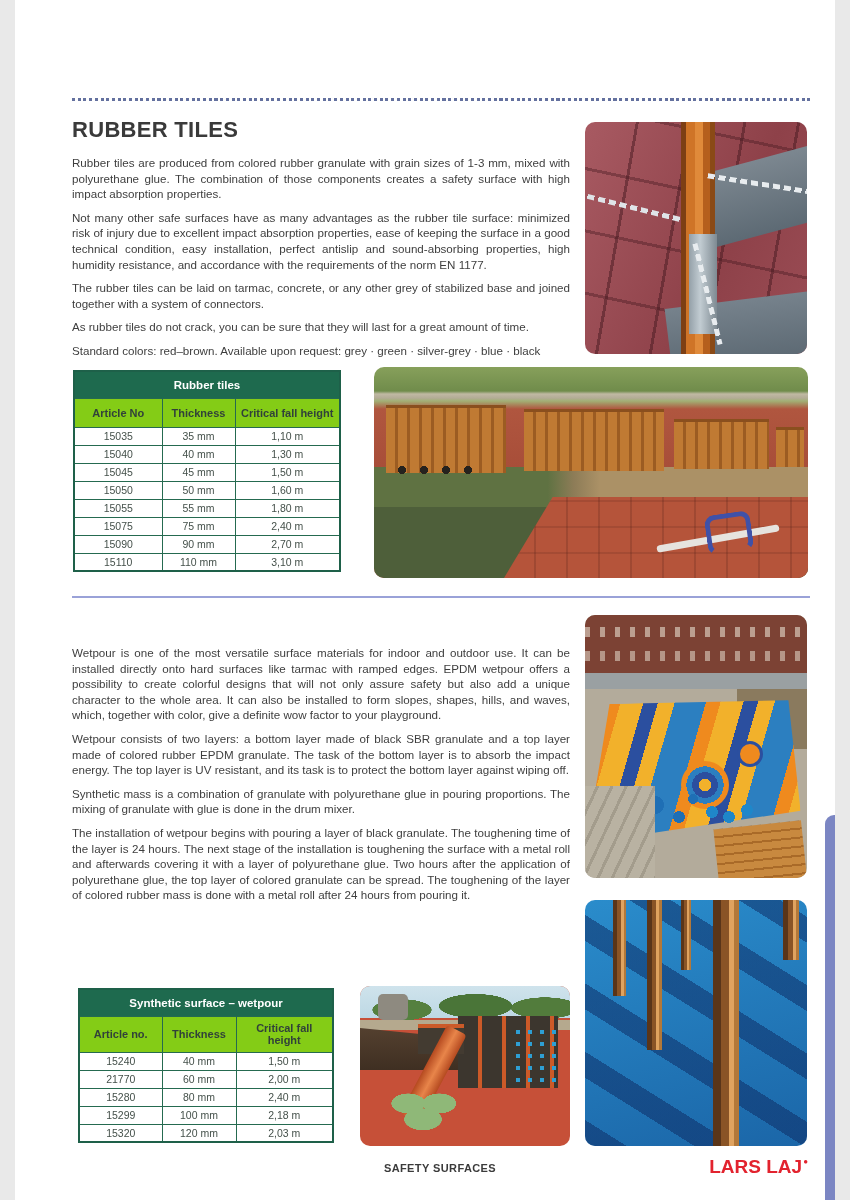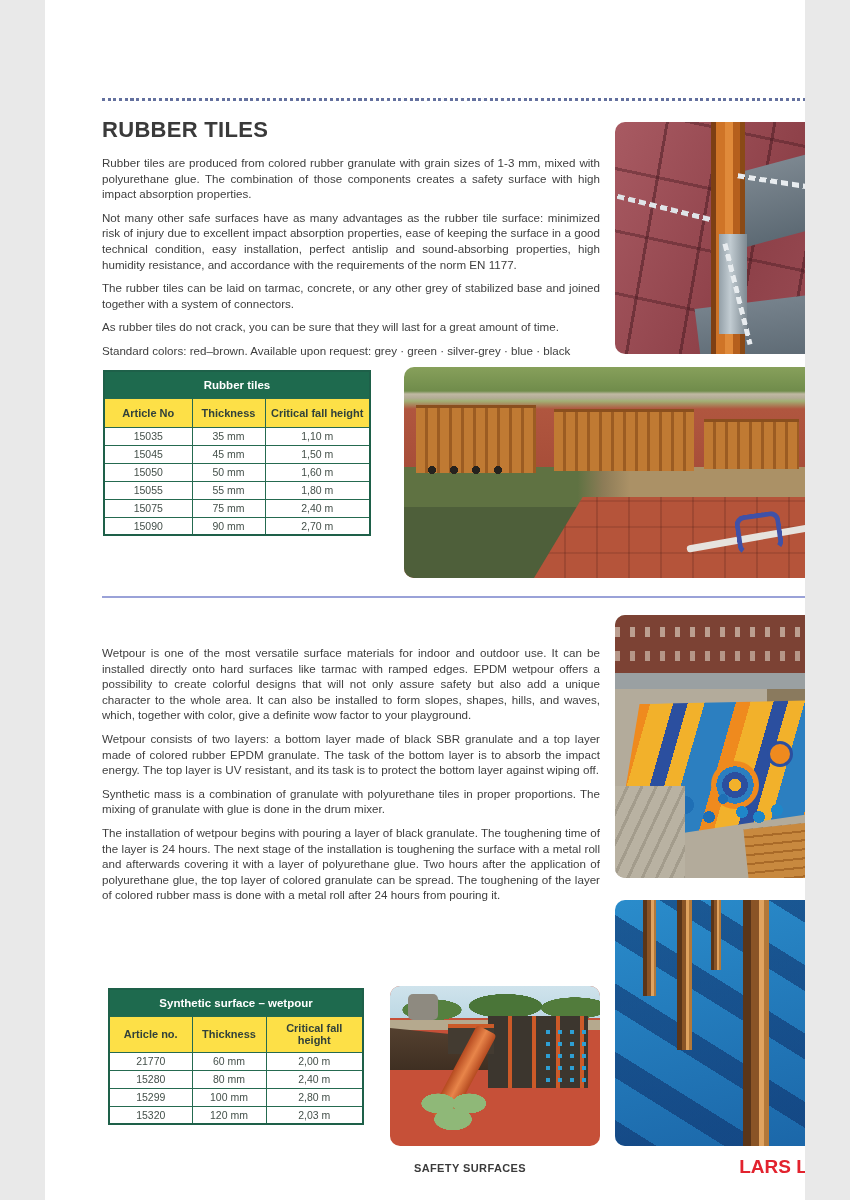--- a/index.html
+++ b/index.html
@@ -1,18 +1,18 @@
 <!DOCTYPE html>
 <html><head>
 <meta charset="utf-8">
 <style>
   * { box-sizing: border-box; }
   html,body { margin:0; padding:0; background:#e9e9e9; }
   .page {
-    position:relative; width:760px; height:1200px; margin:0 auto;
+    position:relative; width:820px; height:1200px; margin:0 auto;
     background:#ffffff; overflow:hidden;
     font-family:"Liberation Sans", sans-serif; color:#3f3f3f;
   }
 
   
   .dotted-rule {
     position:absolute; left:57px; top:98px; width:738px; height:3px;
     background:repeating-linear-gradient(90deg,#64719f 0 3px, rgba(0,0,0,0) 3px 5.7px);
   }
   .section-divider {
@@ -38,21 +38,21 @@
   
   .gtable {
     position:absolute; border-collapse:collapse; table-layout:fixed;
     font-size:10.5px; color:#44504a; border:2px solid #1e6049;
   }
   .gtable th, .gtable td { border:1px solid #256a50; text-align:center; padding:0 2px; }
   .gtable .title-row th {
     background:#1e6a4e; color:#ffffff; font-weight:700; height:27px; font-size:11.5px;
   }
   .gtable .col-row th {
-    background:#fde047; color:#31413a; font-weight:700; font-size:11px; line-height:12px;
+    background:#84cc16; color:#31413a; font-weight:700; font-size:11px; line-height:12px;
   }
   .gtable tbody td { height:18px; background:#ffffff; }
   .t1 { left:58px;  top:370px; width:266px; }
   .t2 { left:63px;  top:988px; width:254px; }
   .t1 .col-row th { height:29px; }
   .t2 .col-row th { height:36px; }
   .t1 .c1{width:88px} .t1 .c2{width:73px} .t1 .c3{width:105px}
   .t2 .c1{width:83px} .t2 .c2{width:74px} .t2 .c3{width:97px}
 
   
@@ -265,20 +265,25 @@
         <th>Critical fall height</th>
       </tr>
     </thead>
     <tbody>
         <tr>
           <td>15035</td>
           <td>35 mm</td>
           <td>1,10 m</td>
         </tr>
         <tr>
+          <td>15040</td>
+          <td>40 mm</td>
+          <td>1,30 m</td>
+        </tr>
+        <tr>
           <td>15045</td>
           <td>45 mm</td>
           <td>1,50 m</td>
         </tr>
         <tr>
           <td>15050</td>
           <td>50 mm</td>
           <td>1,60 m</td>
         </tr>
         <tr>
@@ -289,30 +294,35 @@
         <tr>
           <td>15075</td>
           <td>75 mm</td>
           <td>2,40 m</td>
         </tr>
         <tr>
           <td>15090</td>
           <td>90 mm</td>
           <td>2,70 m</td>
         </tr>
+        <tr>
+          <td>15110</td>
+          <td>110 mm</td>
+          <td>3,10 m</td>
+        </tr>
       </tbody>
   </table>
 
   <div class="section-divider"></div>
 
 
   <div class="textcol ep-text">
     <p>Wetpour is one of the most versatile surface materials for indoor and outdoor use. It can be installed directly onto hard surfaces like tarmac with ramped edges. EPDM wetpour offers a possibility to create colorful designs that will not only assure safety but also add a unique character to the whole area. It can also be installed to form slopes, shapes, hills, and waves, which, together with color, give a definite wow factor to your playground.</p>
     <p>Wetpour consists of two layers: a bottom layer made of black SBR granulate and a top layer made of colored rubber EPDM granulate. The task of the bottom layer is to absorb the impact energy. The top layer is UV resistant, and its task is to protect the bottom layer against wiping off.</p>
-    <p>Synthetic mass is a combination of granulate with polyurethane tiles in proper proportions. The mixing of granulate with glue is done in the drum mixer.</p>
+    <p>Synthetic mass is a combination of granulate with polyurethane glue in pouring proportions. The mixing of granulate with glue is done in the drum mixer.</p>
     <p>The installation of wetpour begins with pouring a layer of black granulate. The toughening time of the layer is 24 hours. The next stage of the installation is toughening the surface with a metal roll and afterwards covering it with a layer of polyurethane glue. Two hours after the application of polyurethane glue, the top layer of colored granulate can be spread. The toughening of the layer of colored rubber mass is done with a metal roll after 24 hours from pouring it.</p>
   </div>
 
   <div class="photo photo3">
     <div class="p3-buildings"></div>
     <div class="p3-road"></div>
     <div class="p3-dirt-right"></div>
     <div class="p3-field"></div>
     <div class="p3-circle-big"></div>
     <div class="p3-circle-orange"></div>
@@ -354,33 +364,38 @@
         <th colspan="3">Synthetic surface – wetpour</th>
       </tr>
       <tr class="col-row">
         <th>Article no.</th>
         <th>Thickness</th>
         <th>Critical fall height</th>
       </tr>
     </thead>
     <tbody>
         <tr>
+          <td>15240</td>
+          <td>40 mm</td>
+          <td>1,50 m</td>
+        </tr>
+        <tr>
           <td>21770</td>
           <td>60 mm</td>
           <td>2,00 m</td>
         </tr>
         <tr>
           <td>15280</td>
           <td>80 mm</td>
           <td>2,40 m</td>
         </tr>
         <tr>
           <td>15299</td>
           <td>100 mm</td>
-          <td>2,80 m</td>
+          <td>2,18 m</td>
         </tr>
         <tr>
           <td>15320</td>
           <td>120 mm</td>
           <td>2,03 m</td>
         </tr>
       </tbody>
   </table>
 
   <div class="footer-label">SAFETY SURFACES</div>

